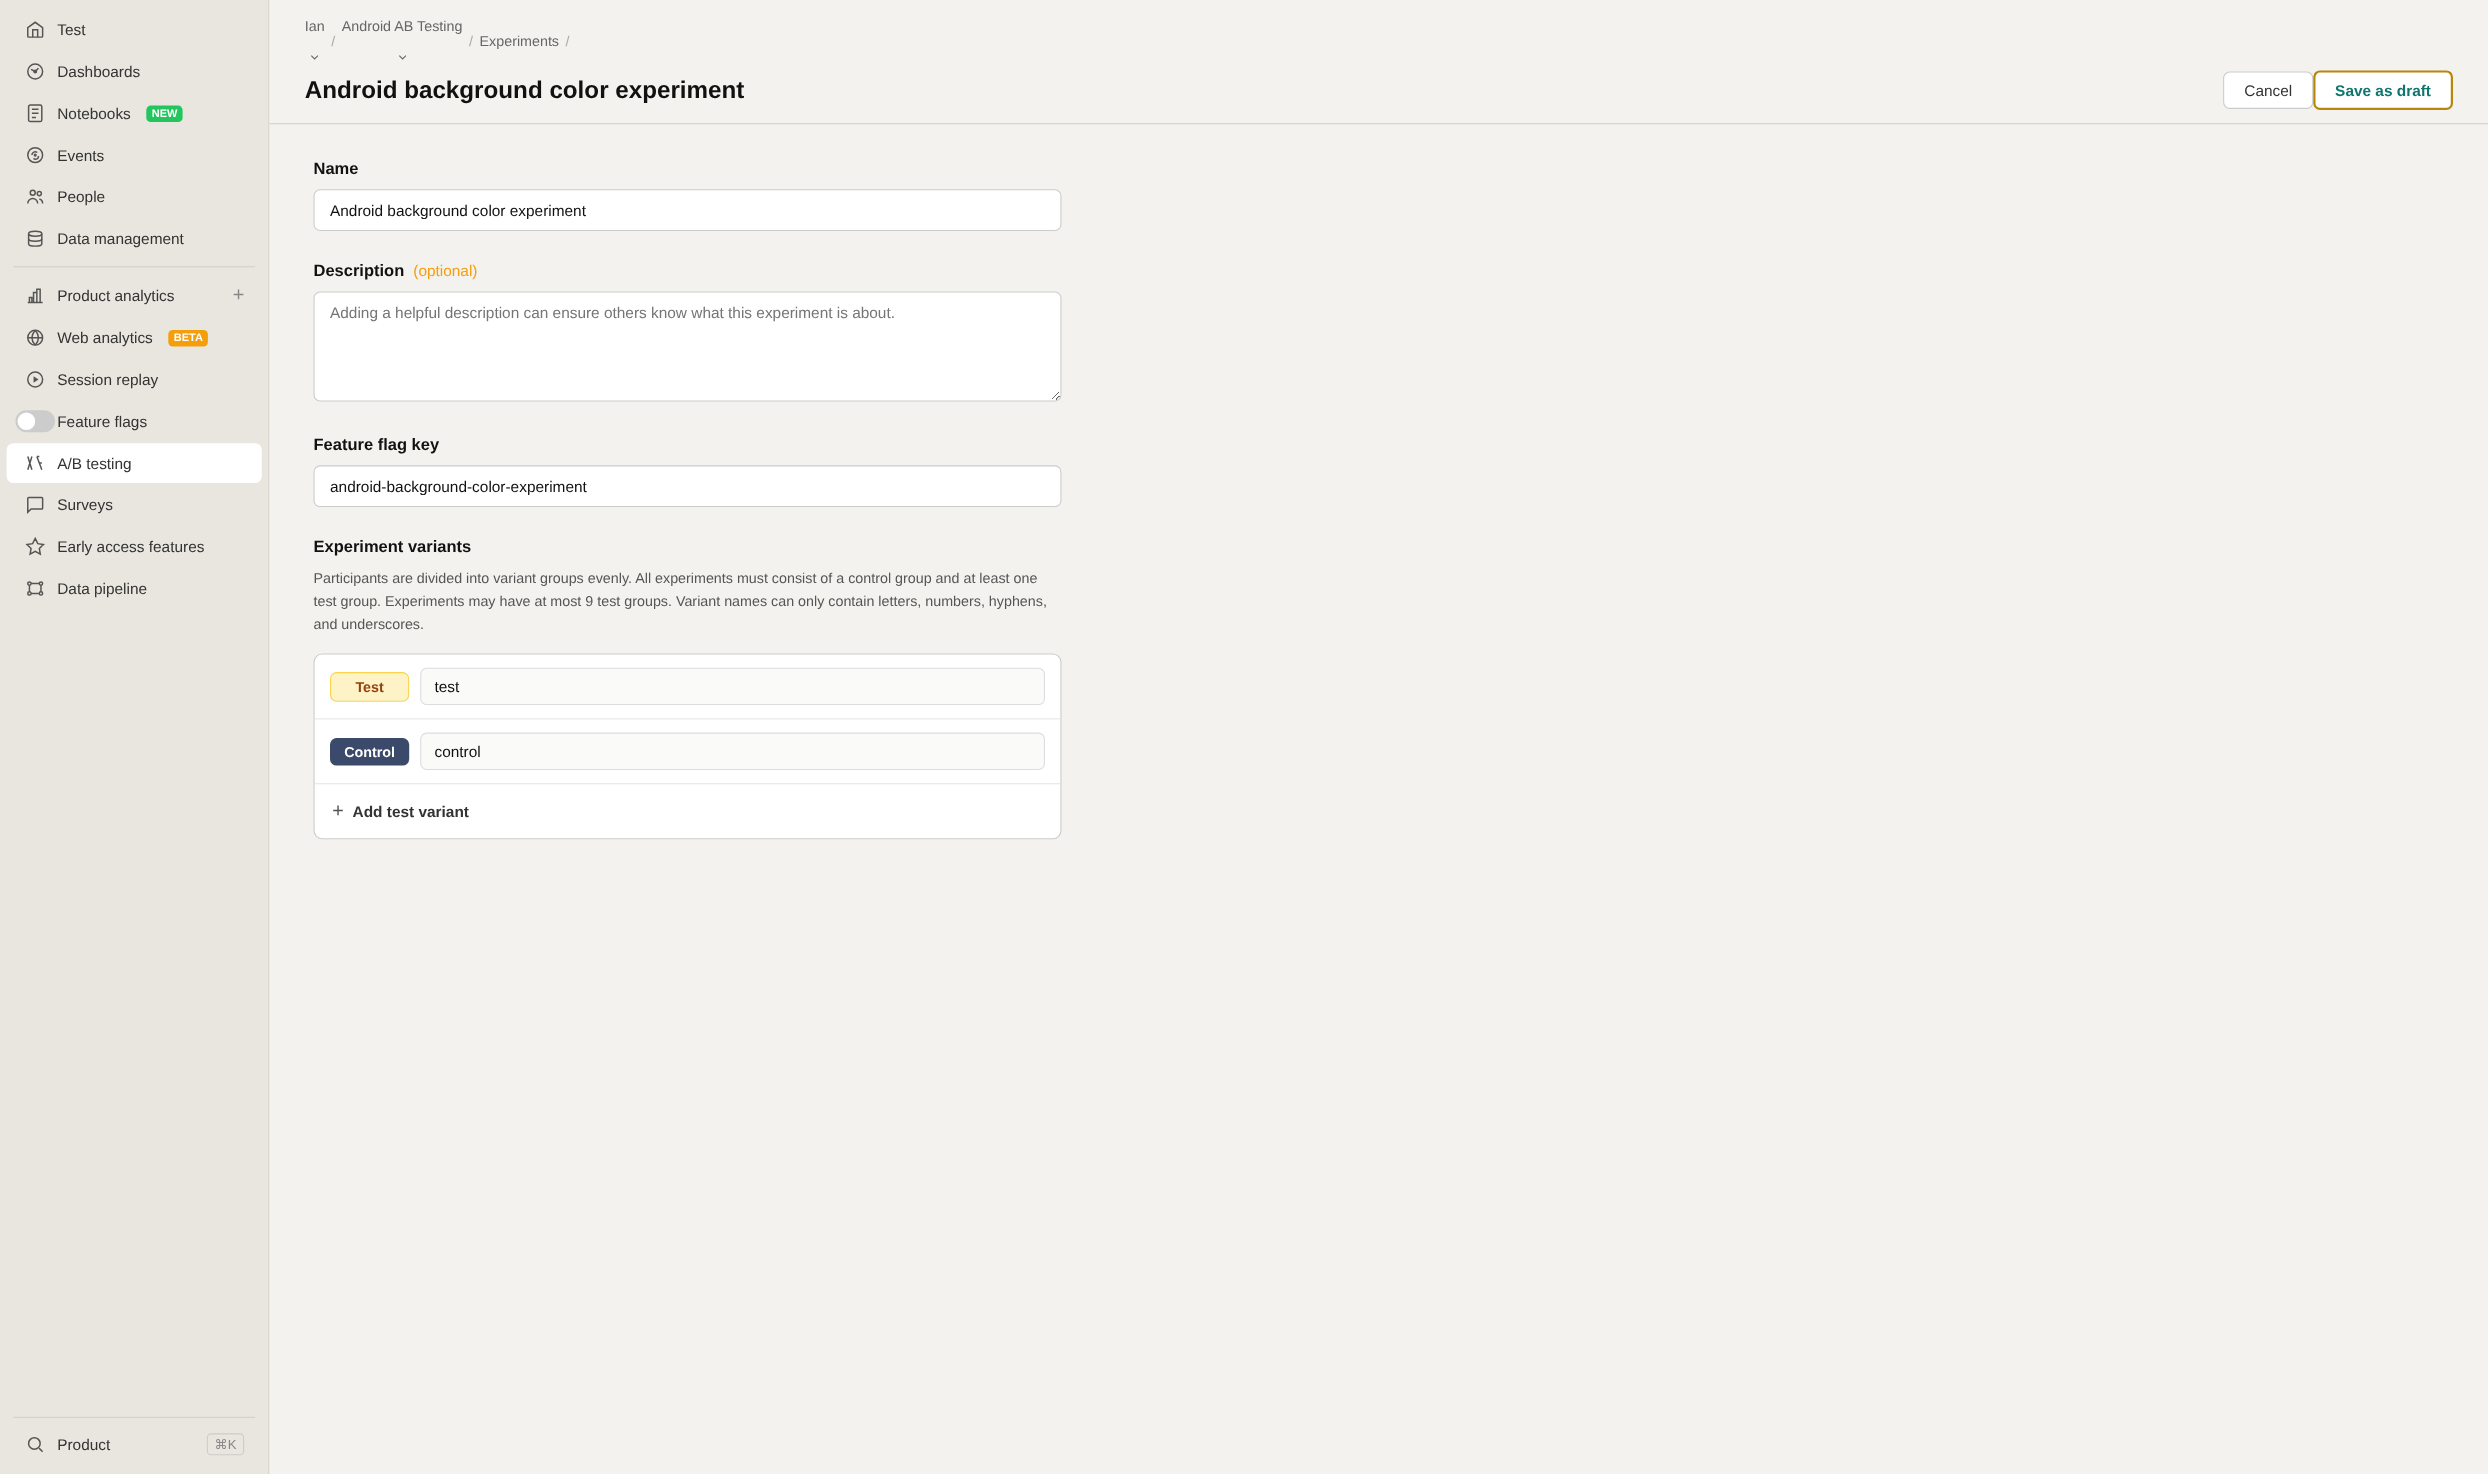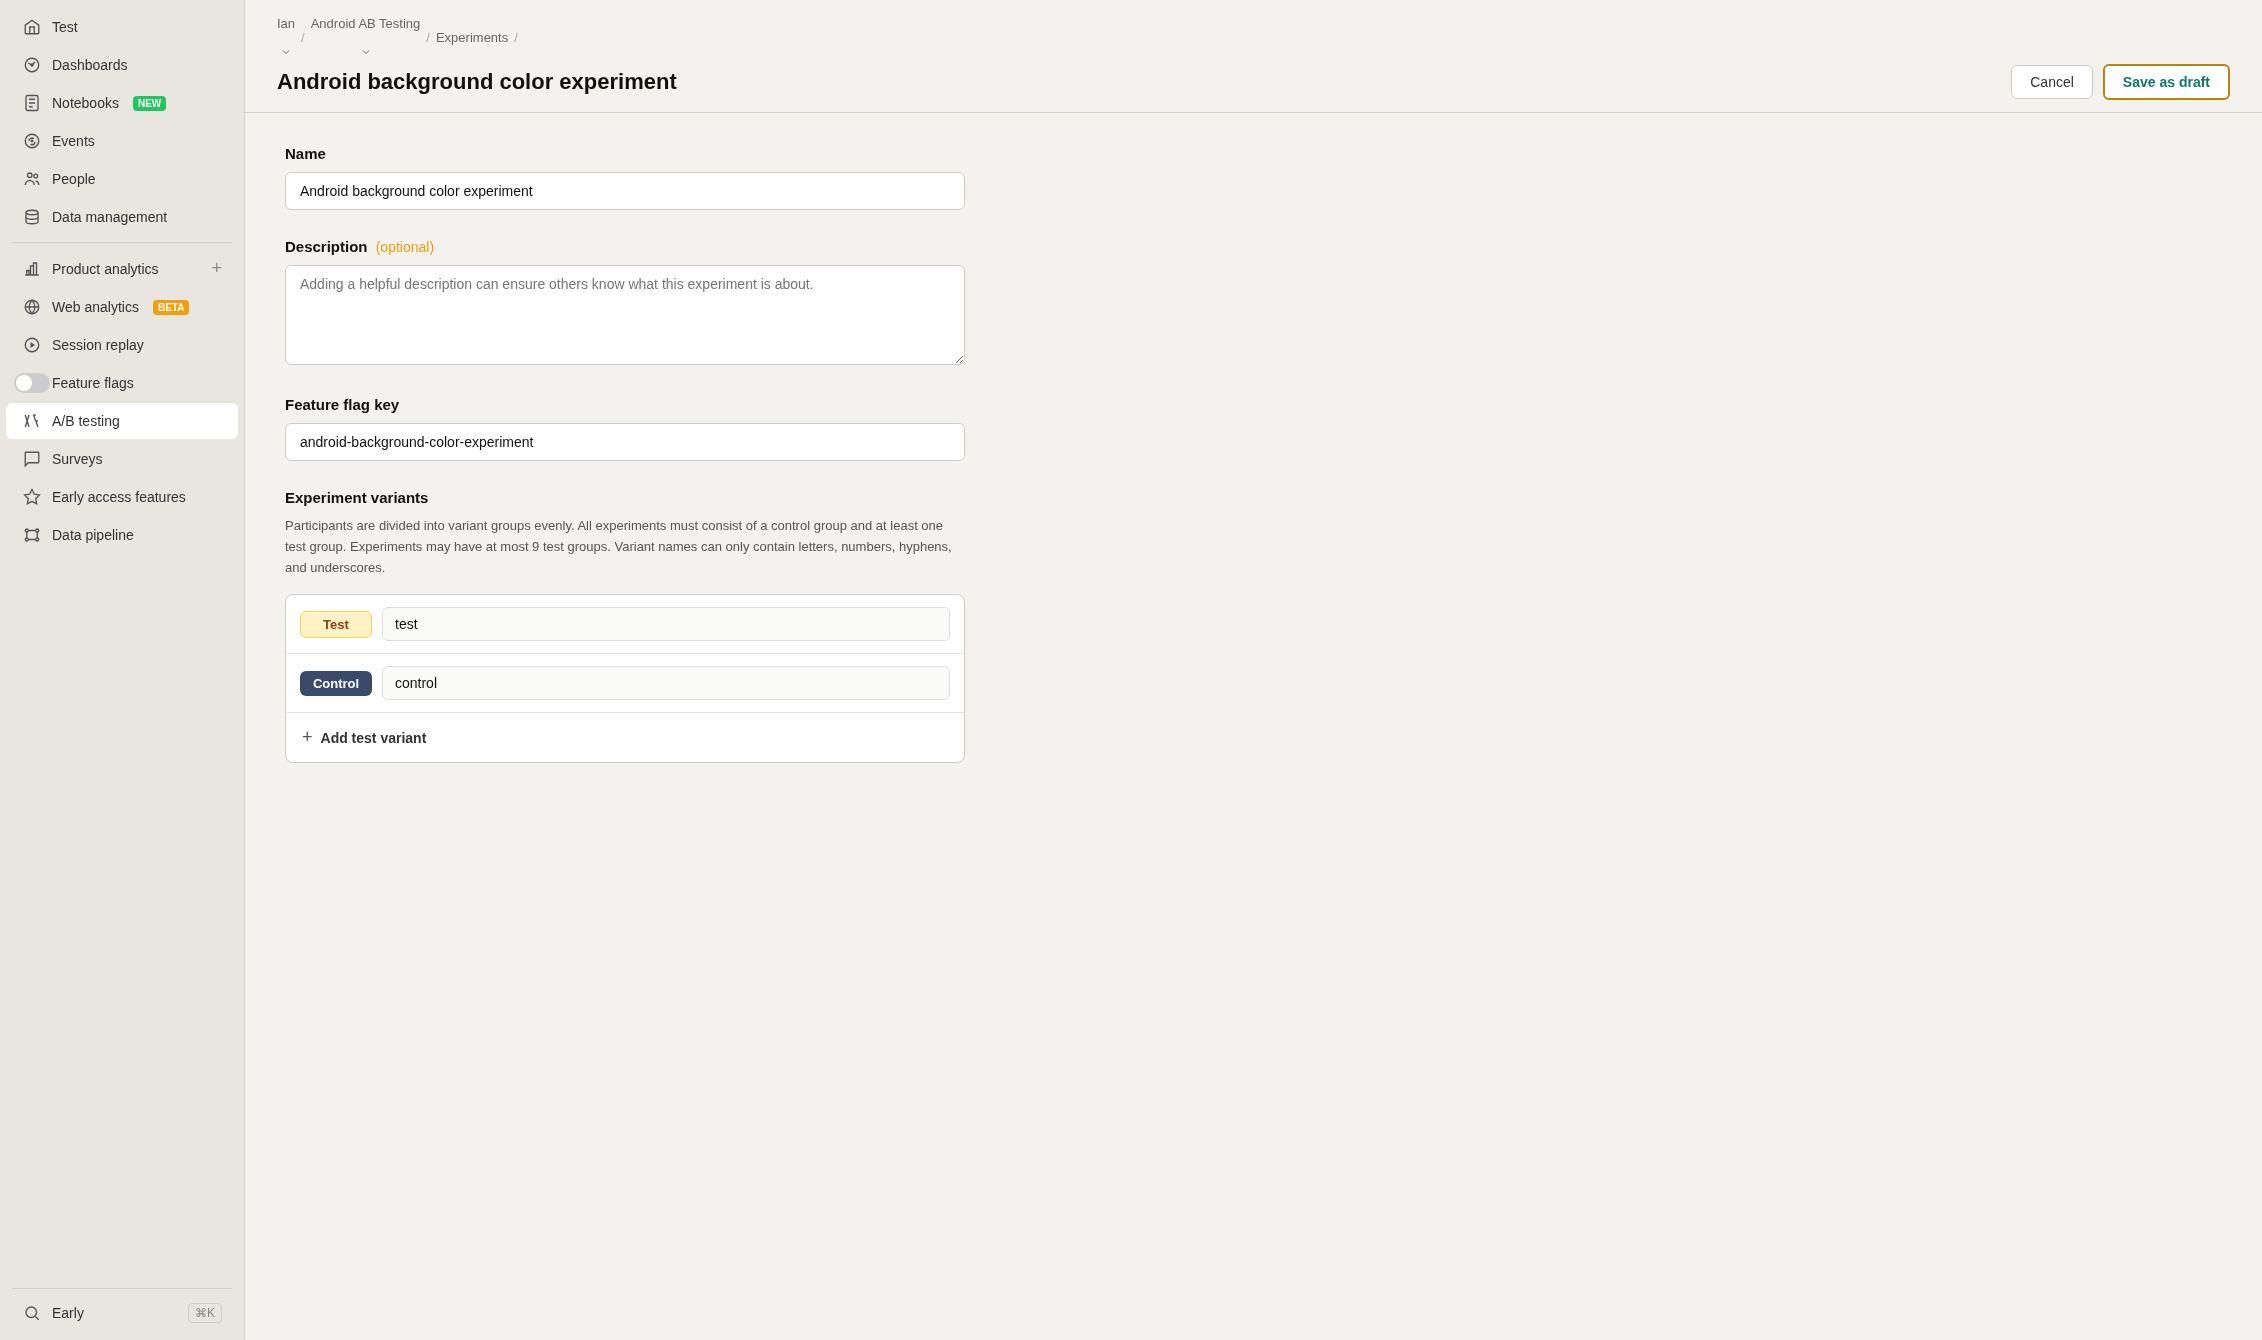--- a/index.html
+++ b/index.html
@@ -117,21 +117,20 @@
     }
 
     .page-title {
       font-size: 22px;
       font-weight: 700;
       color: #111;
     }
 
     .header-actions {
       display: flex;
-      gap: 10px;
       align-items: center;
     }
 
     .btn {
       padding: 8px 18px;
       border-radius: 6px;
       font-size: 14px;
       font-weight: 500;
       cursor: pointer;
       border: 1px solid #ccc;
@@ -450,21 +449,21 @@
 
   <div class="sidebar-bottom">
     <div class="sidebar-divider"></div>
     <div class="sidebar-item">
       <span class="sidebar-icon">
         <svg width="18" height="18" viewBox="0 0 24 24" fill="none" stroke="currentColor" stroke-width="1.8">
           <circle cx="11" cy="11" r="7"></circle>
           <path d="M21 21l-4.35-4.35"></path>
         </svg>
       </span>
-      <span>Early</span>
+      <span>Product</span>
       <span style="margin-left:auto; color:#888; font-size:12px; border:1px solid #ccc; padding:2px 6px; border-radius:4px;">⌘K</span>
     </div>
   </div>
 </nav>
 
 <div class="main">
 
   <header class="header">
     <div class="breadcrumb">
       <div class="breadcrumb-item">

